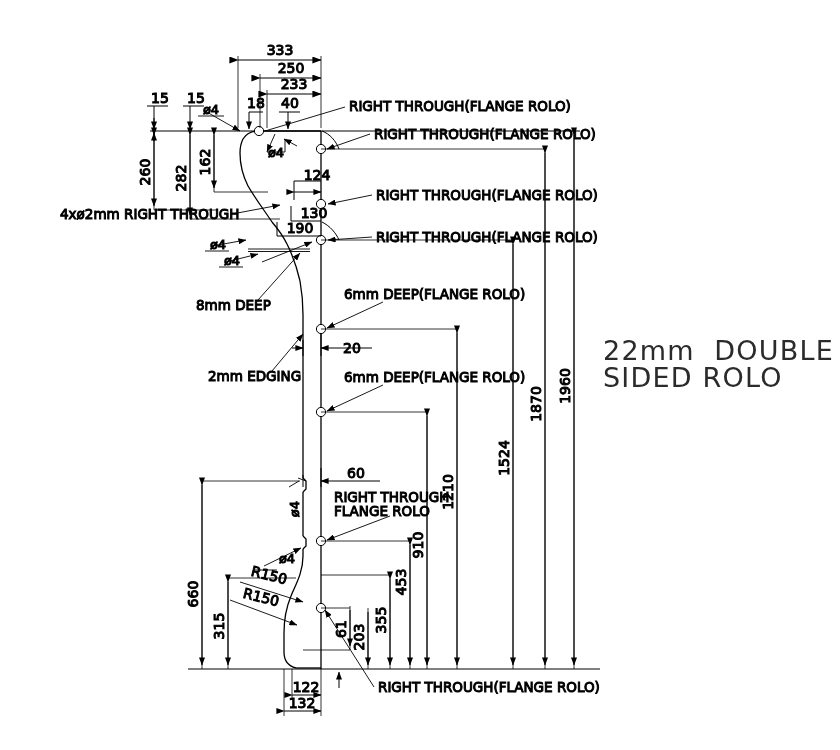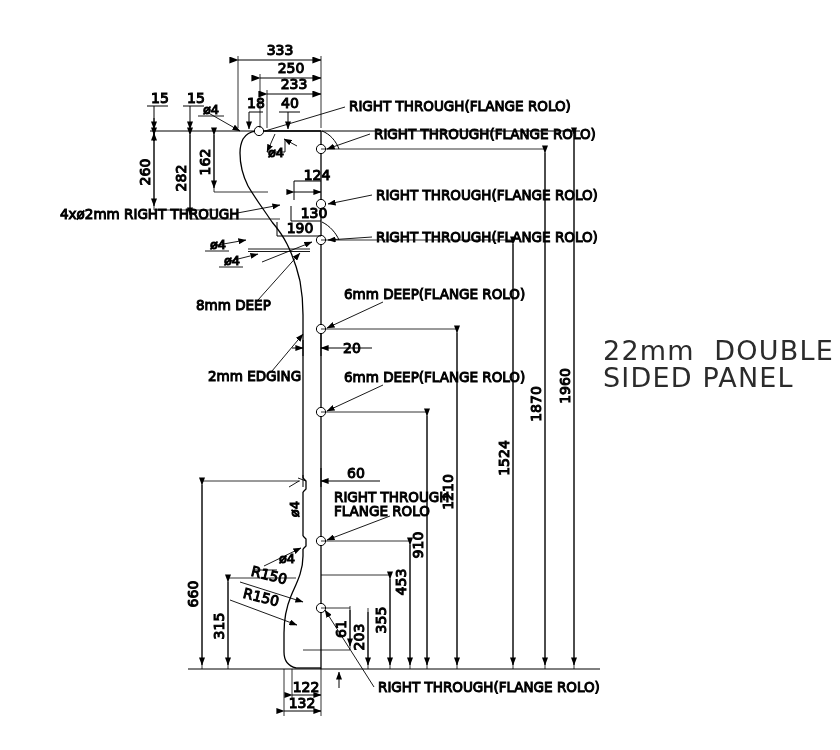--- a/index.html
+++ b/index.html
@@ -370,15 +370,15 @@
         <text x="208" y="381" font-size="13.5">2mm EDGING</text>
 
         <text x="344" y="299" font-size="13.5">6mm DEEP(FLANGE ROLO)</text>
         <text x="344" y="382" font-size="13.5">6mm DEEP(FLANGE ROLO)</text>
       </g>
 
     </g>
   </svg>
 
   <div class="ttl" style="left:603px;top:337px;">22mm  DOUBLE</div>
-  <div class="ttl" style="left:603px;top:364px;">SIDED PANEL</div>
+  <div class="ttl" style="left:603px;top:364px;">SIDED ROLO</div>
 
 </div>
 
 </body></html>

